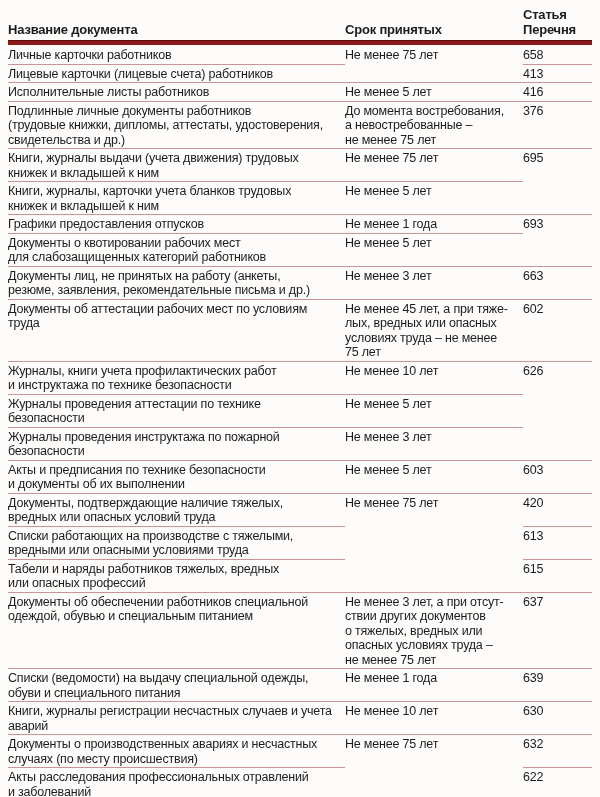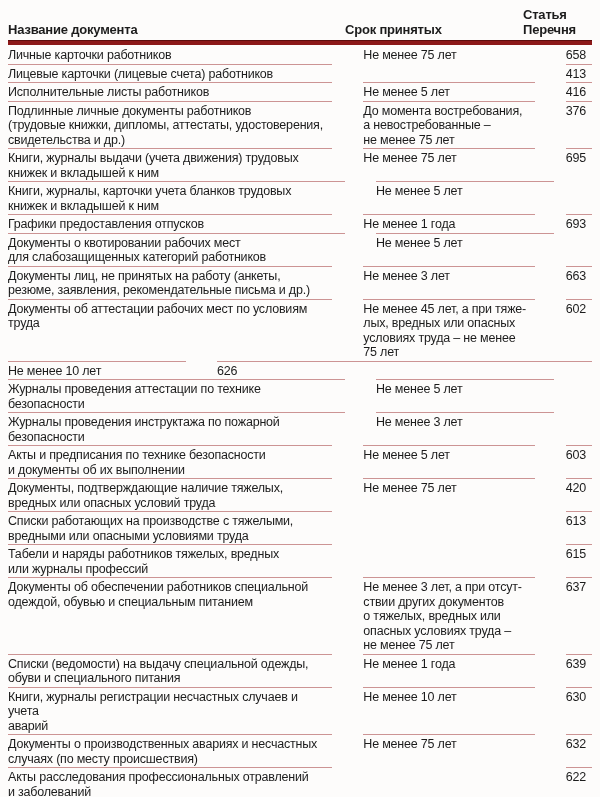--- a/index.html
+++ b/index.html
@@ -16,21 +16,21 @@
     font-weight:bold;
     font-size:13px;
     line-height:15px;
     white-space:pre-line;
     letter-spacing:-0.2px;
     padding-right:6px;
     box-sizing:border-box;
   }
   .thick-rule { height:4px; background:#8c1818; border-top:1px solid #5f0d0d; }
 
-  .row { display:flex;gap:31px; }
+  .row { display:flex; }
   .cell {
     font-size:12.5px;
     line-height:14.5px;
     white-space:pre-line;
     letter-spacing:-0.2px;
     padding:2px 6px 1px 0;
     box-sizing:border-box;
     border-top:1px solid transparent;
   }
   .cell.rule { border-top-color:#cc9494; }
@@ -106,20 +106,22 @@
       <div class="row">
         <div class="cell col1 rule">Документы об аттестации рабочих мест по условиям
 труда</div>
         <div class="cell col2 rule">Не менее 45 лет, а при тяже-
 лых, вредных или опасных
 условиях труда – не менее
 75 лет</div>
         <div class="cell col3 rule">602</div>
       </div>
       <div class="row">
+        <div class="cell col1 rule">Журналы, книги учета профилактических работ
+и инструктажа по технике безопасности</div>
         <div class="cell col2 rule">Не менее 10 лет</div>
         <div class="cell col3 rule">626</div>
       </div>
       <div class="row">
         <div class="cell col1 rule">Журналы проведения аттестации по технике
 безопасности</div>
         <div class="cell col2 rule">Не менее 5 лет</div>
         <div class="cell col3"></div>
       </div>
       <div class="row">
@@ -140,21 +142,21 @@
         <div class="cell col3 rule">420</div>
       </div>
       <div class="row">
         <div class="cell col1 rule">Списки работающих на производстве с тяжелыми,
 вредными или опасными условиями труда</div>
         <div class="cell col2"></div>
         <div class="cell col3 rule">613</div>
       </div>
       <div class="row">
         <div class="cell col1 rule">Табели и наряды работников тяжелых, вредных
-или журналы профессий</div>
+или опасных профессий</div>
         <div class="cell col2"></div>
         <div class="cell col3 rule">615</div>
       </div>
       <div class="row">
         <div class="cell col1 rule">Документы об обеспечении работников специальной
 одеждой, обувью и специальным питанием</div>
         <div class="cell col2 rule">Не менее 3 лет, а при отсут-
 ствии других документов
 о тяжелых, вредных или
 опасных условиях труда –

